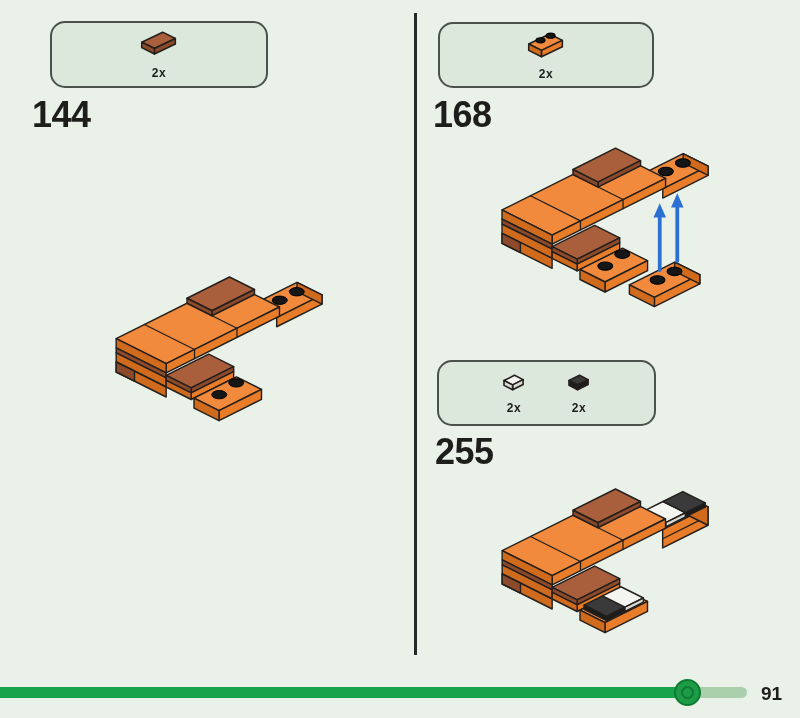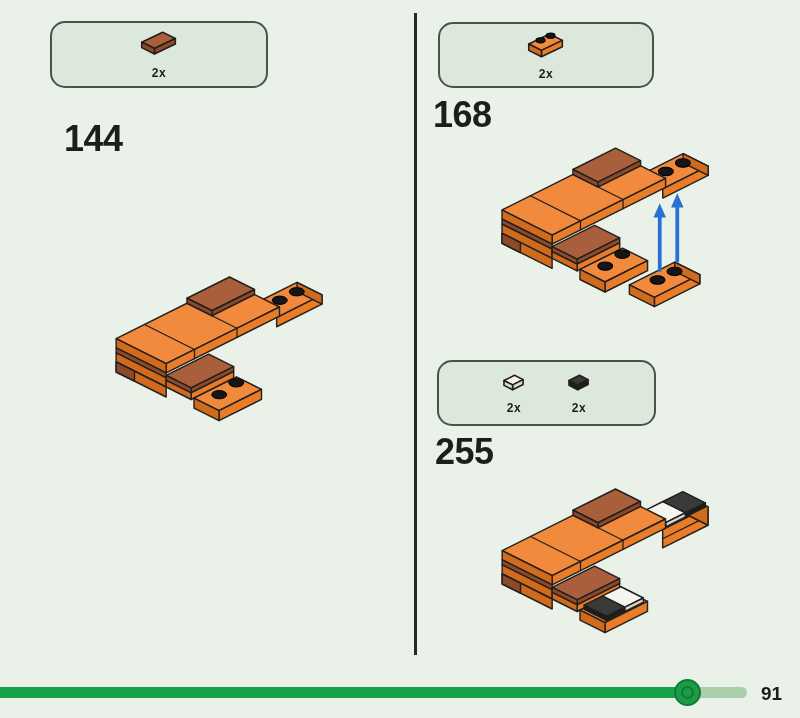--- a/index.html
+++ b/index.html
@@ -7,21 +7,21 @@
     font-family:"Liberation Sans",sans-serif;overflow:hidden;color:var(--text,#1d1d1b);}
   .panel{position:absolute;border:2.5px solid var(--panel-border,#4a524b);border-radius:15px;
     background:var(--panel-bg,#dde8dd);display:flex;align-items:center;justify-content:center;
     box-sizing:border-box;gap:40px;}
   #panel-144{left:50px;top:21px;width:218px;height:67px;}
   #panel-145{left:438px;top:22px;width:216px;height:66px;}
   #panel-146{left:437px;top:360px;width:219px;height:66px;}
   .part{display:flex;flex-direction:column;align-items:center;gap:8px;}
   .count{font-size:12px;font-weight:bold;letter-spacing:.5px;}
   .step-num{position:absolute;font-size:36px;font-weight:800;letter-spacing:-.5px;line-height:1;}
-  #num-144{left:64px;top:97px;margin-top:24px;}
+  #num-144{left:32px;top:97px;}
   #num-145{left:433px;top:97px;}
   #num-146{left:435px;top:434px;}
   #divider{position:absolute;left:414px;top:13px;width:2.5px;height:642px;background:var(--divider,#26292a);}
   .asm{position:absolute;}
   #asm-144{left:96px;top:272px;}
   #asm-145{left:482px;top:143px;}
   #asm-146{left:482px;top:484px;}
   
   .pt{stroke:var(--outline,#231f1c);stroke-width:1.7;stroke-linejoin:round;stroke-linecap:round;}
   .ot{fill:var(--orange-top,#f18a3d);} .of{fill:var(--orange-front,#e87c28);} .os{fill:var(--orange-side,#d06a1d);}

